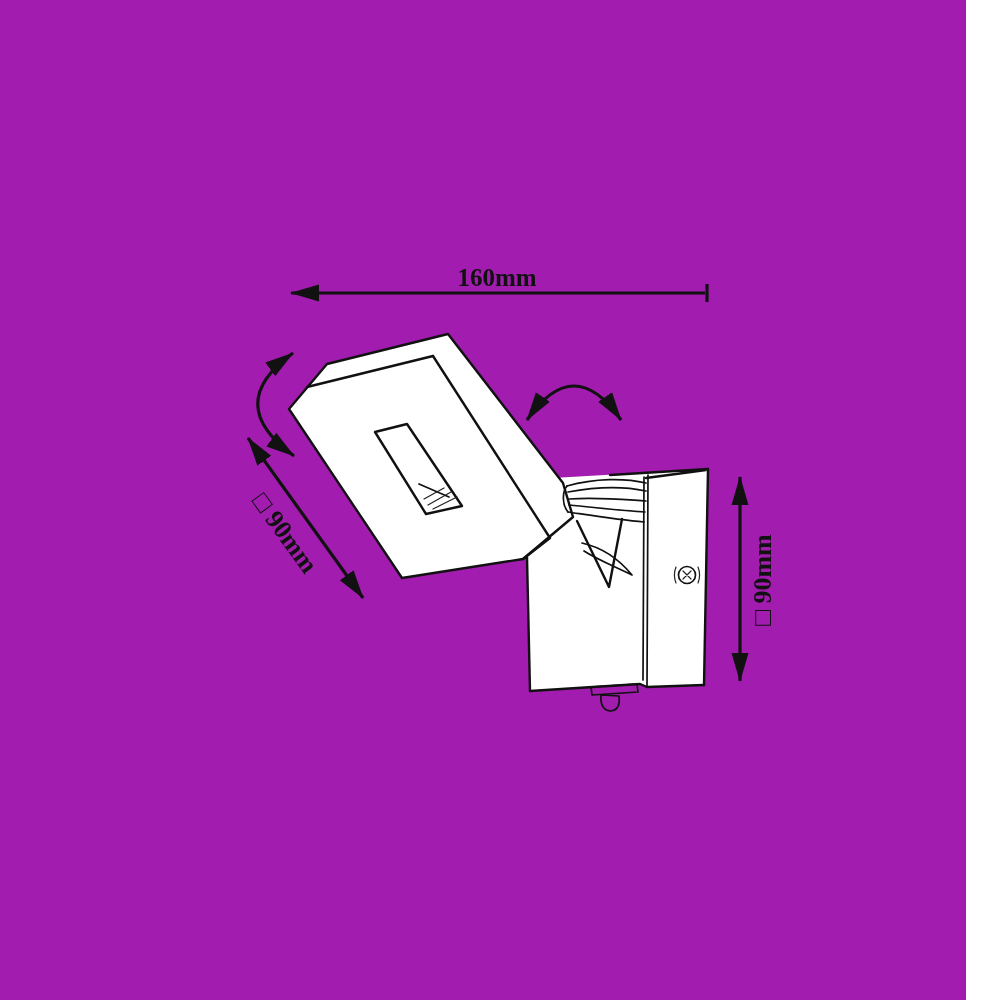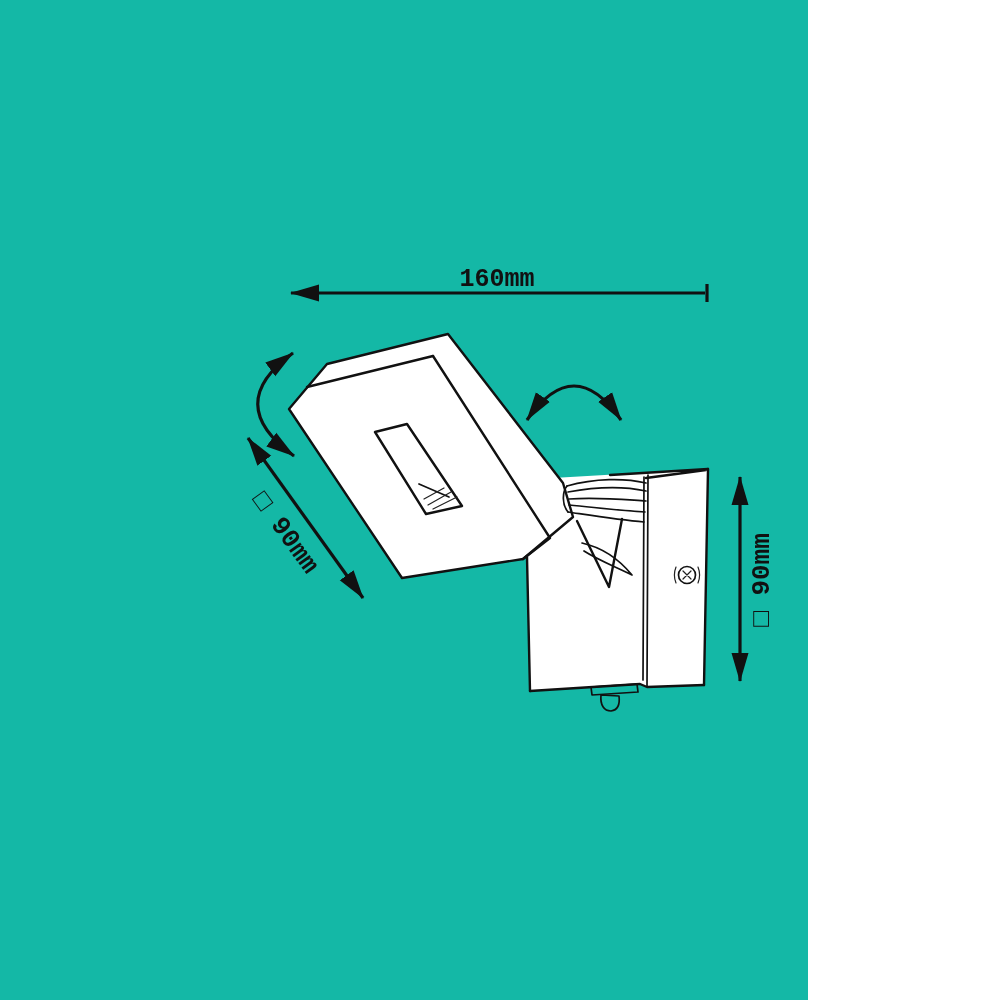--- a/index.html
+++ b/index.html
@@ -2,24 +2,24 @@
 <html><head>
 <meta charset="utf-8">
 <style>
   html, body {
     margin: 0;
     padding: 0;
     background: #ffffff;
   }
   .canvas {
     position: relative;
-    width: 808px;
+    width: 966px;
     height: 1000px;
-    background: #14b8a6;
-    font-family: Liberation Mono, monospace;
+    background: #a21caf;
+    font-family: Liberation Serif, serif;
   }
   svg { position: absolute; top: 0; left: 0; }
 
   .draw-line   { fill: none; stroke: #111111; stroke-width: 2.4; stroke-linejoin: round; stroke-linecap: round; }
   .draw-fill   { fill: #ffffff; stroke: #111111; stroke-width: 2.4; stroke-linejoin: round; }
   .fill-only   { fill: #ffffff; stroke: none; }
   .thin-line   { fill: none; stroke: #111111; stroke-width: 1.7; stroke-linejoin: round; stroke-linecap: round; }
   .hair-line   { fill: none; stroke: #222222; stroke-width: 1.2; stroke-linecap: round; }
   .dim-line    { fill: none; stroke: #111111; stroke-width: 3.2; stroke-linecap: butt; }
   .dim-tick    { stroke: #111111; stroke-width: 3.2; }

